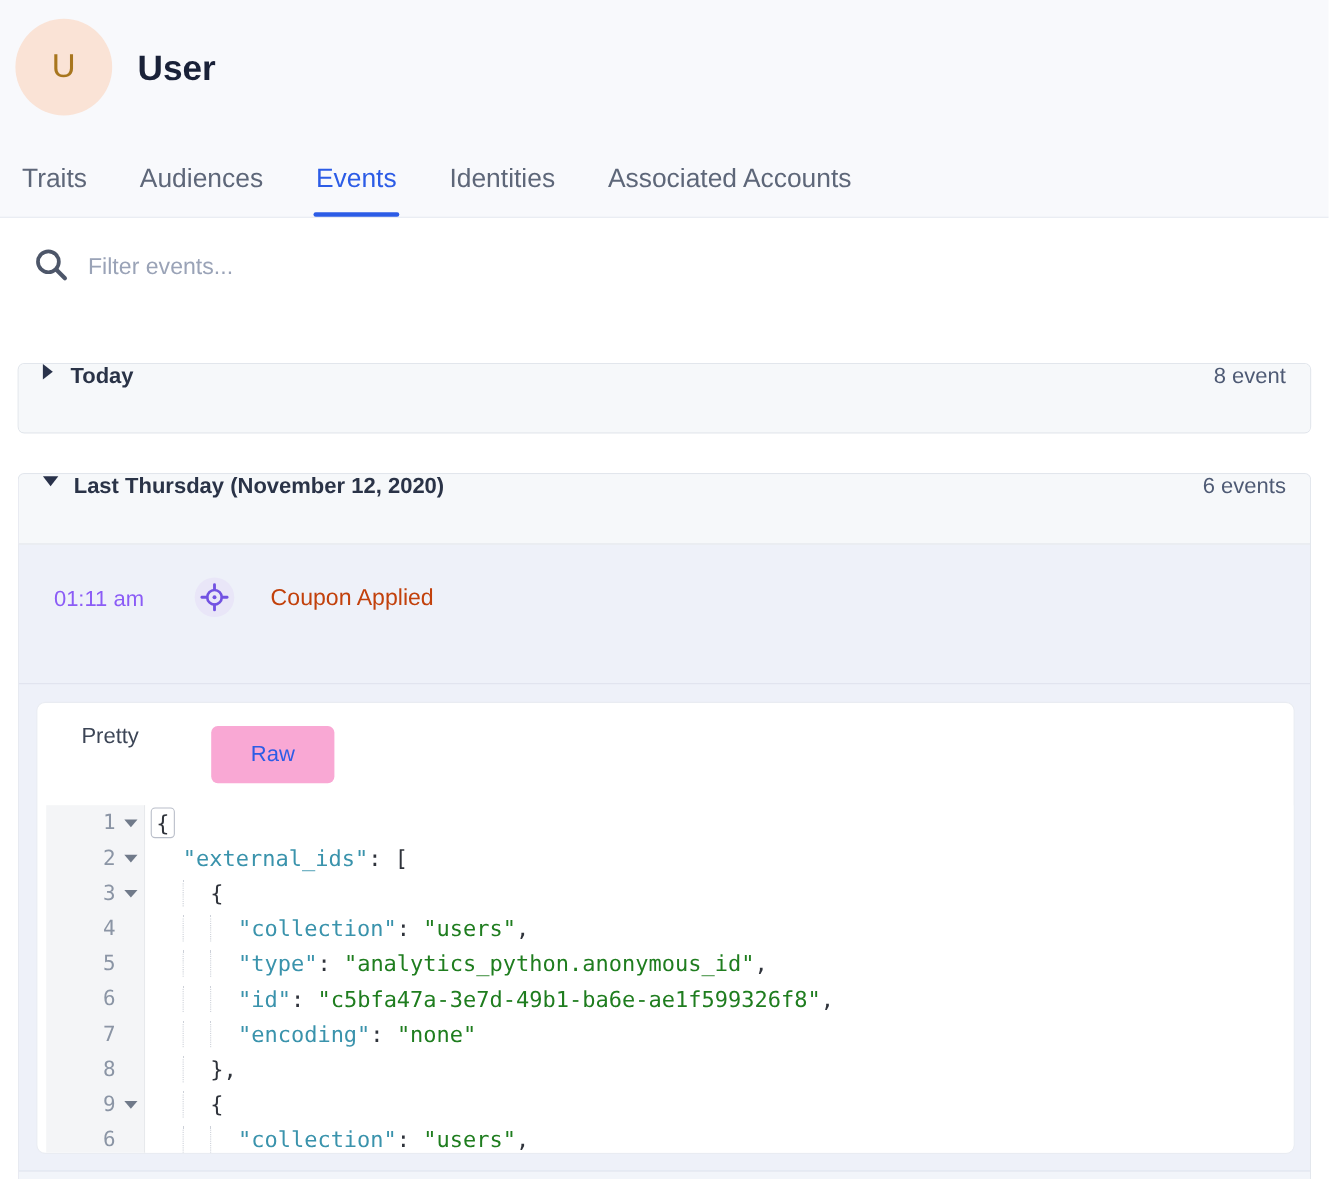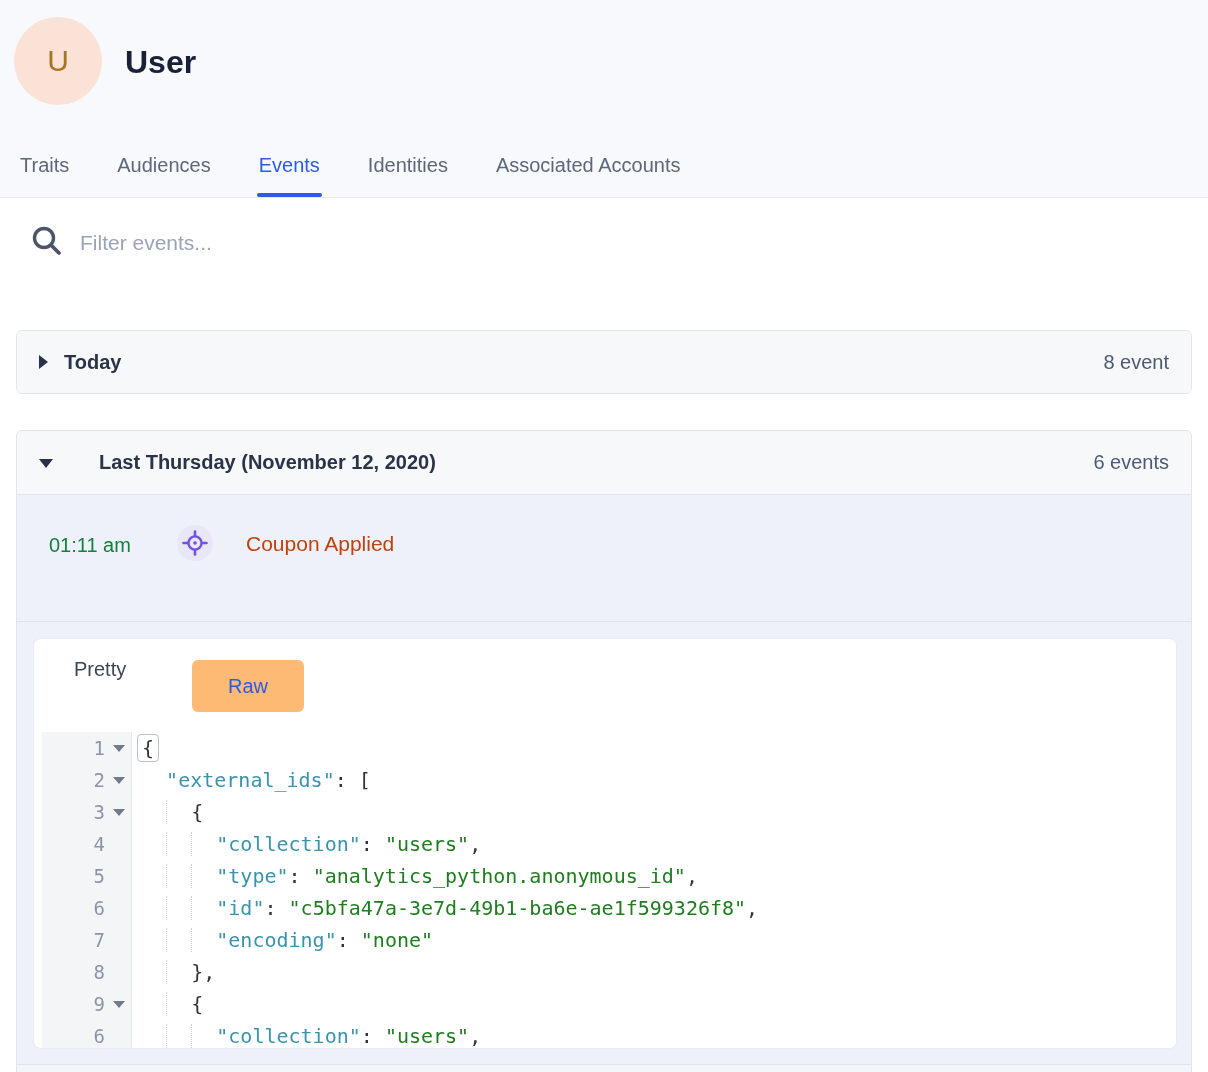--- a/index.html
+++ b/index.html
@@ -7,66 +7,66 @@
         font-family:"Liberation Sans",sans-serif;background:#fff;}
 
   
   .header{position:absolute;left:0;top:0;width:1208px;height:198px;
           background:#f8f9fc;border-bottom:1px solid #e7eaf0;box-sizing:border-box;}
   .avatar{position:absolute;left:14px;top:17px;width:88px;height:88px;border-radius:50%;
           background:#fae3d6;color:#a8761e;font-size:30px;display:flex;
           align-items:center;justify-content:center;}
   .page-title{position:absolute;left:125px;top:44px;font-size:32px;font-weight:700;color:#192138;}
   .tabs{position:absolute;left:20px;bottom:0;display:flex;gap:48px;}
-  .tab{position:relative;font-size:20px;color:#5e6779;padding-bottom:20px;cursor:pointer;}
+  .tab{position:relative;font-size:24px;color:#5e6779;padding-bottom:20px;cursor:pointer;}
   .tab.active{color:#2c5ce6;}
   .tab.active::after{content:"";position:absolute;left:-2px;right:-2px;bottom:0;height:4px;
                      background:#2c5ce6;border-radius:3px;}
 
   
   .search-row{position:absolute;left:0;top:198px;width:1208px;height:100px;}
   .search-icon{position:absolute;left:30px;top:26px;}
   .search-input{position:absolute;left:78px;top:24px;width:900px;height:40px;border:none;
                 outline:none;background:transparent;font-size:21px;color:#333;
                 font-family:Liberation Sans, sans-serif;}
   .search-input::placeholder{color:#9aa3b7;}
 
   
-  .group-hdr{display:flex;align-items:center;box-sizing:border-box;
+  .group-hdr{display:flex;align-items:flex-start;box-sizing:border-box;
              background:#f6f8fa;padding:0 22px;height:64px;}
   .caret-right{width:0;height:0;border-top:7px solid transparent;border-bottom:7px solid transparent;
                border-left:9px solid #29324a;margin-right:16px;}
   .caret-down{width:0;height:0;border-left:7px solid transparent;border-right:7px solid transparent;
               border-top:9px solid #29324a;margin-right:14px;margin-top:2px;}
   .group-label{font-size:20px;font-weight:700;color:#2a3347;}
   .group-count{margin-left:auto;font-size:20px;color:#4e5a74;}
 
   .group-today{position:absolute;left:16px;top:330px;width:1176px;height:64px;
                border:1px solid #e2e6ec;border-radius:6px;box-sizing:border-box;overflow:hidden;}
   .group-today .group-hdr{height:62px;}
 
   .group-lt{position:absolute;left:16px;top:430px;width:1176px;height:642px;
             border:1px solid #e2e6ec;border-bottom:none;border-radius:6px 6px 0 0;
             box-sizing:border-box;background:#eef1f9;overflow:hidden;}
-  .group-lt .group-hdr{border-bottom:1px solid #e2e6ec;gap:32px;}
+  .group-lt .group-hdr{border-bottom:1px solid #e2e6ec;}
 
   
   .event-row{position:relative;height:127px;border-bottom:1px solid #dfe3ee;box-sizing:border-box;}
-  .event-time{position:absolute;left:32px;top:39px;font-size:20px;color:#15803d;}
+  .event-time{position:absolute;left:32px;top:39px;font-size:20px;color:#8b5cf6;}
   .event-icon-wrap{position:absolute;left:160px;top:30px;width:36px;height:36px;border-radius:50%;
                    background:#e9e6f8;display:flex;align-items:center;justify-content:center;}
   .event-name{position:absolute;left:229px;top:37px;font-size:21px;font-weight:500;color:#c2410c;}
 
   
   .card{position:absolute;left:16px;top:207px;width:1144px;height:411px;background:#fff;
         border:1px solid #e9ecf2;border-radius:8px;box-sizing:border-box;overflow:hidden;}
   .viewer-toggle{position:relative;height:93px;}
   .toggle-pretty{position:absolute;left:40px;top:19px;font-size:20px;font-weight:500;
                  color:#3c4556;cursor:pointer;}
-  .toggle-raw{position:absolute;left:158px;top:21px;width:112px;height:52px;background:#fdba74;
+  .toggle-raw{position:absolute;left:158px;top:21px;width:112px;height:52px;background:#f9a8d4;
               border-radius:6px;color:#2c5ce6;font-size:20px;font-weight:500;display:flex;
               align-items:center;justify-content:center;cursor:pointer;}
 
   .editor{position:absolute;left:0;top:93px;right:0;bottom:0;
           font-family:"DejaVu Sans Mono","Liberation Mono",monospace;font-size:20px;}
   .gutter{position:absolute;left:8px;top:0;bottom:0;width:90px;background:#f4f5f7;
           border-right:1px solid #e6e8ea;box-sizing:border-box;}
   .gutter-row{position:relative;height:32px;line-height:32px;color:#8b95a5;font-size:19px;
               text-align:right;padding-right:26px;box-sizing:border-box;}
   .fold-arrow{position:absolute;right:6px;top:13px;width:0;height:0;

